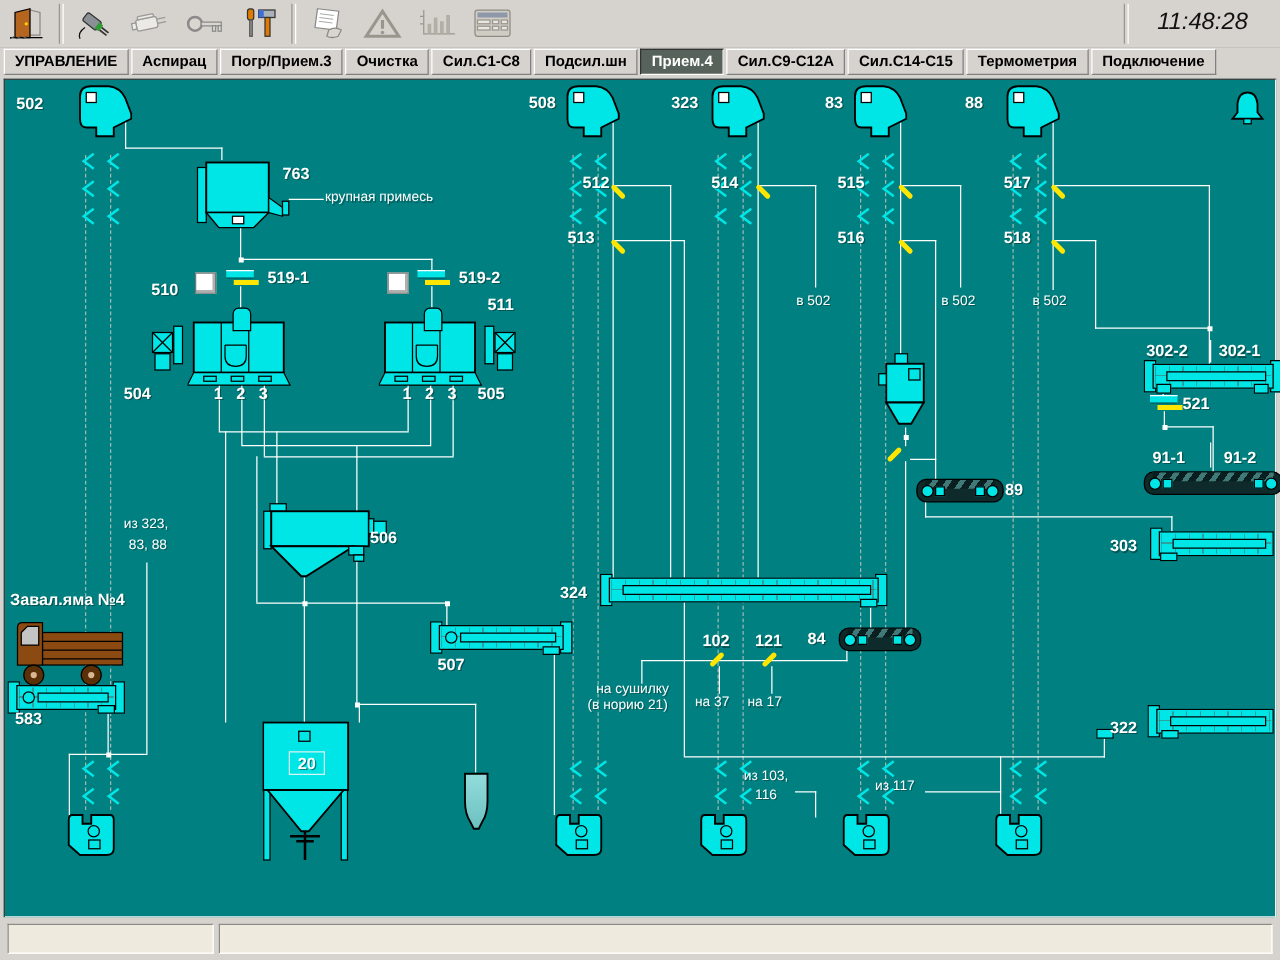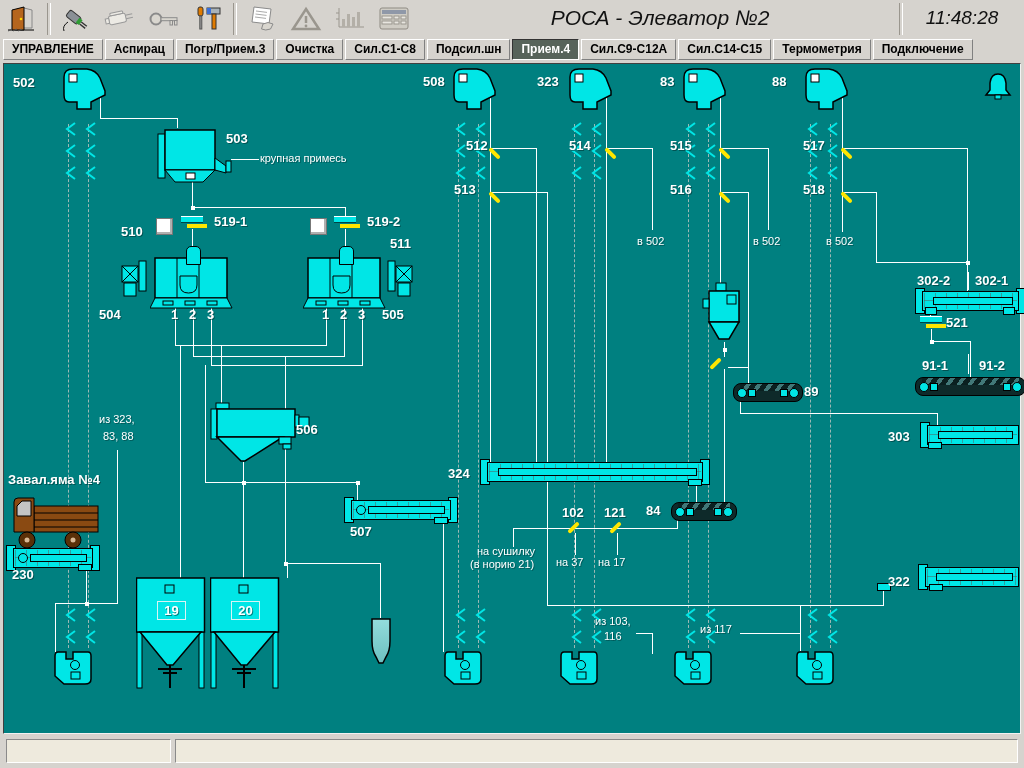--- a/index.html
+++ b/index.html
@@ -155,21 +155,20 @@
         <rect x="5" y="11" width="10" height="3" fill="#e8e6e0" stroke="#9a968e"></rect>
         <rect x="5" y="16" width="10" height="3" fill="#e8e6e0" stroke="#9a968e"></rect>
         <rect x="17" y="11" width="5" height="3" fill="#e8e6e0" stroke="#9a968e"></rect>
         <rect x="24" y="11" width="5" height="3" fill="#e8e6e0" stroke="#9a968e"></rect>
         <rect x="17" y="16" width="5" height="3" fill="#e8e6e0" stroke="#9a968e"></rect>
         <rect x="24" y="16" width="5" height="3" fill="#e8e6e0" stroke="#9a968e"></rect>
       </svg>
     </button>
     <div class="tsep" style="position:absolute;left:896px;"></div>
   </div>
-  <div id="title">РОСА - Элеватор №2</div>
   <div id="clock">11:48:28</div>
 
   <div id="tabs">
       <div class="tab">УПРАВЛЕНИЕ</div>
       <div class="tab">Аспирац</div>
       <div class="tab">Погр/Прием.3</div>
       <div class="tab">Очистка</div>
       <div class="tab">Сил.С1-С8</div>
       <div class="tab">Подсил.шн</div>
       <div class="tab active">Прием.4</div>
@@ -427,32 +426,20 @@
       <div class="bq" style="left:14px"></div>
         <div class="bq" style="right:14px"></div>
       </div>
       <div class="belt" style="left:915px;top:377px;width:109px">
       <div class="hatch"></div>
         <div class="bc" style="left:3px"></div>
         <div class="bc" style="right:3px"></div>
       <div class="bq" style="left:14px"></div>
         <div class="bq" style="right:14px"></div>
       </div>
-      <div class="abs" style="left:136px;top:577px;width:70px;height:112px">
-  <svg width="70" height="112">
-    <rect x="1" y="55" width="5" height="56" fill="#00e6e6" stroke="#000"></rect>
-    <rect x="63" y="55" width="5" height="56" fill="#00e6e6" stroke="#000"></rect>
-    <rect x="0.5" y="1" width="68" height="54" fill="#00e6e6" stroke="#000" stroke-width="1.5"></rect>
-    <rect x="29" y="8" width="9" height="8" fill="#00e6e6" stroke="#000"></rect>
-    <polygon points="4,55 65,55 37,88 31,88" fill="#00e6e6" stroke="#000" stroke-width="1.5"></polygon>
-    <rect x="33" y="88" width="2" height="23" fill="#000"></rect>
-    <rect x="22" y="91" width="24" height="2" fill="#000"></rect>
-    <rect x="27" y="95" width="14" height="2" fill="#000"></rect>
-  </svg>
-  <div class="snum">19</div></div>
       <div class="abs" style="left:210px;top:577px;width:70px;height:112px">
   <svg width="70" height="112">
     <rect x="1" y="55" width="5" height="56" fill="#00e6e6" stroke="#000"></rect>
     <rect x="63" y="55" width="5" height="56" fill="#00e6e6" stroke="#000"></rect>
     <rect x="0.5" y="1" width="68" height="54" fill="#00e6e6" stroke="#000" stroke-width="1.5"></rect>
     <rect x="29" y="8" width="9" height="8" fill="#00e6e6" stroke="#000"></rect>
     <polygon points="4,55 65,55 37,88 31,88" fill="#00e6e6" stroke="#000" stroke-width="1.5"></polygon>
     <rect x="33" y="88" width="2" height="23" fill="#000"></rect>
     <rect x="22" y="91" width="24" height="2" fill="#000"></rect>
     <rect x="27" y="95" width="14" height="2" fill="#000"></rect>
@@ -565,40 +552,40 @@
       <div class="flap" style="left:712px;top:366px;transform:rotate(-45deg);transform-origin:0 100%;"></div>
       <div class="dot" style="left:191px;top:206px"></div>
       <div class="dot" style="left:930px;top:340px"></div>
       <div class="dot" style="left:966px;top:261px"></div>
       <div class="dot" style="left:85px;top:602px"></div>
       <div class="dot" style="left:723px;top:348px"></div>
       <div class="dot" style="left:242px;top:481px"></div>
       <div class="dot" style="left:356px;top:481px"></div>
       <div class="dot" style="left:284px;top:562px"></div>
       <div class="lb" style="left:13px;top:75px">502</div>
-      <div class="lb" style="left:226px;top:131px">503</div>
+      <div class="lb" style="left:226px;top:131px">763</div>
       <div class="ls" style="left:260px;top:152px">крупная примесь</div>
       <div class="lb" style="left:214px;top:214px">519-1</div>
       <div class="lb" style="left:367px;top:214px">519-2</div>
       <div class="lb" style="left:121px;top:224px">510</div>
       <div class="lb" style="left:390px;top:236px">511</div>
       <div class="lb" style="left:99px;top:307px">504</div>
       <div class="lb" style="left:171px;top:307px">1</div>
       <div class="lb" style="left:189px;top:307px">2</div>
       <div class="lb" style="left:207px;top:307px">3</div>
       <div class="lb" style="left:322px;top:307px">1</div>
       <div class="lb" style="left:340px;top:307px">2</div>
       <div class="lb" style="left:358px;top:307px">3</div>
       <div class="lb" style="left:382px;top:307px">505</div>
       <div class="lb" style="left:296px;top:422px">506</div>
       <div class="lb" style="left:350px;top:524px">507</div>
       <div class="ls" style="left:99px;top:413px">из 323,</div>
       <div class="ls" style="left:103px;top:430px">83, 88</div>
       <div class="lb" style="left:8px;top:472px">Завал.яма №4</div>
-      <div class="lb" style="left:12px;top:567px">230</div>
+      <div class="lb" style="left:12px;top:567px">583</div>
       <div class="lb" style="left:423px;top:74px">508</div>
       <div class="lb" style="left:537px;top:74px">323</div>
       <div class="lb" style="left:660px;top:74px">83</div>
       <div class="lb" style="left:772px;top:74px">88</div>
       <div class="lb" style="left:466px;top:138px">512</div>
       <div class="lb" style="left:454px;top:182px">513</div>
       <div class="lb" style="left:569px;top:138px">514</div>
       <div class="lb" style="left:670px;top:138px">515</div>
       <div class="lb" style="left:670px;top:182px">516</div>
       <div class="lb" style="left:803px;top:138px">517</div>

